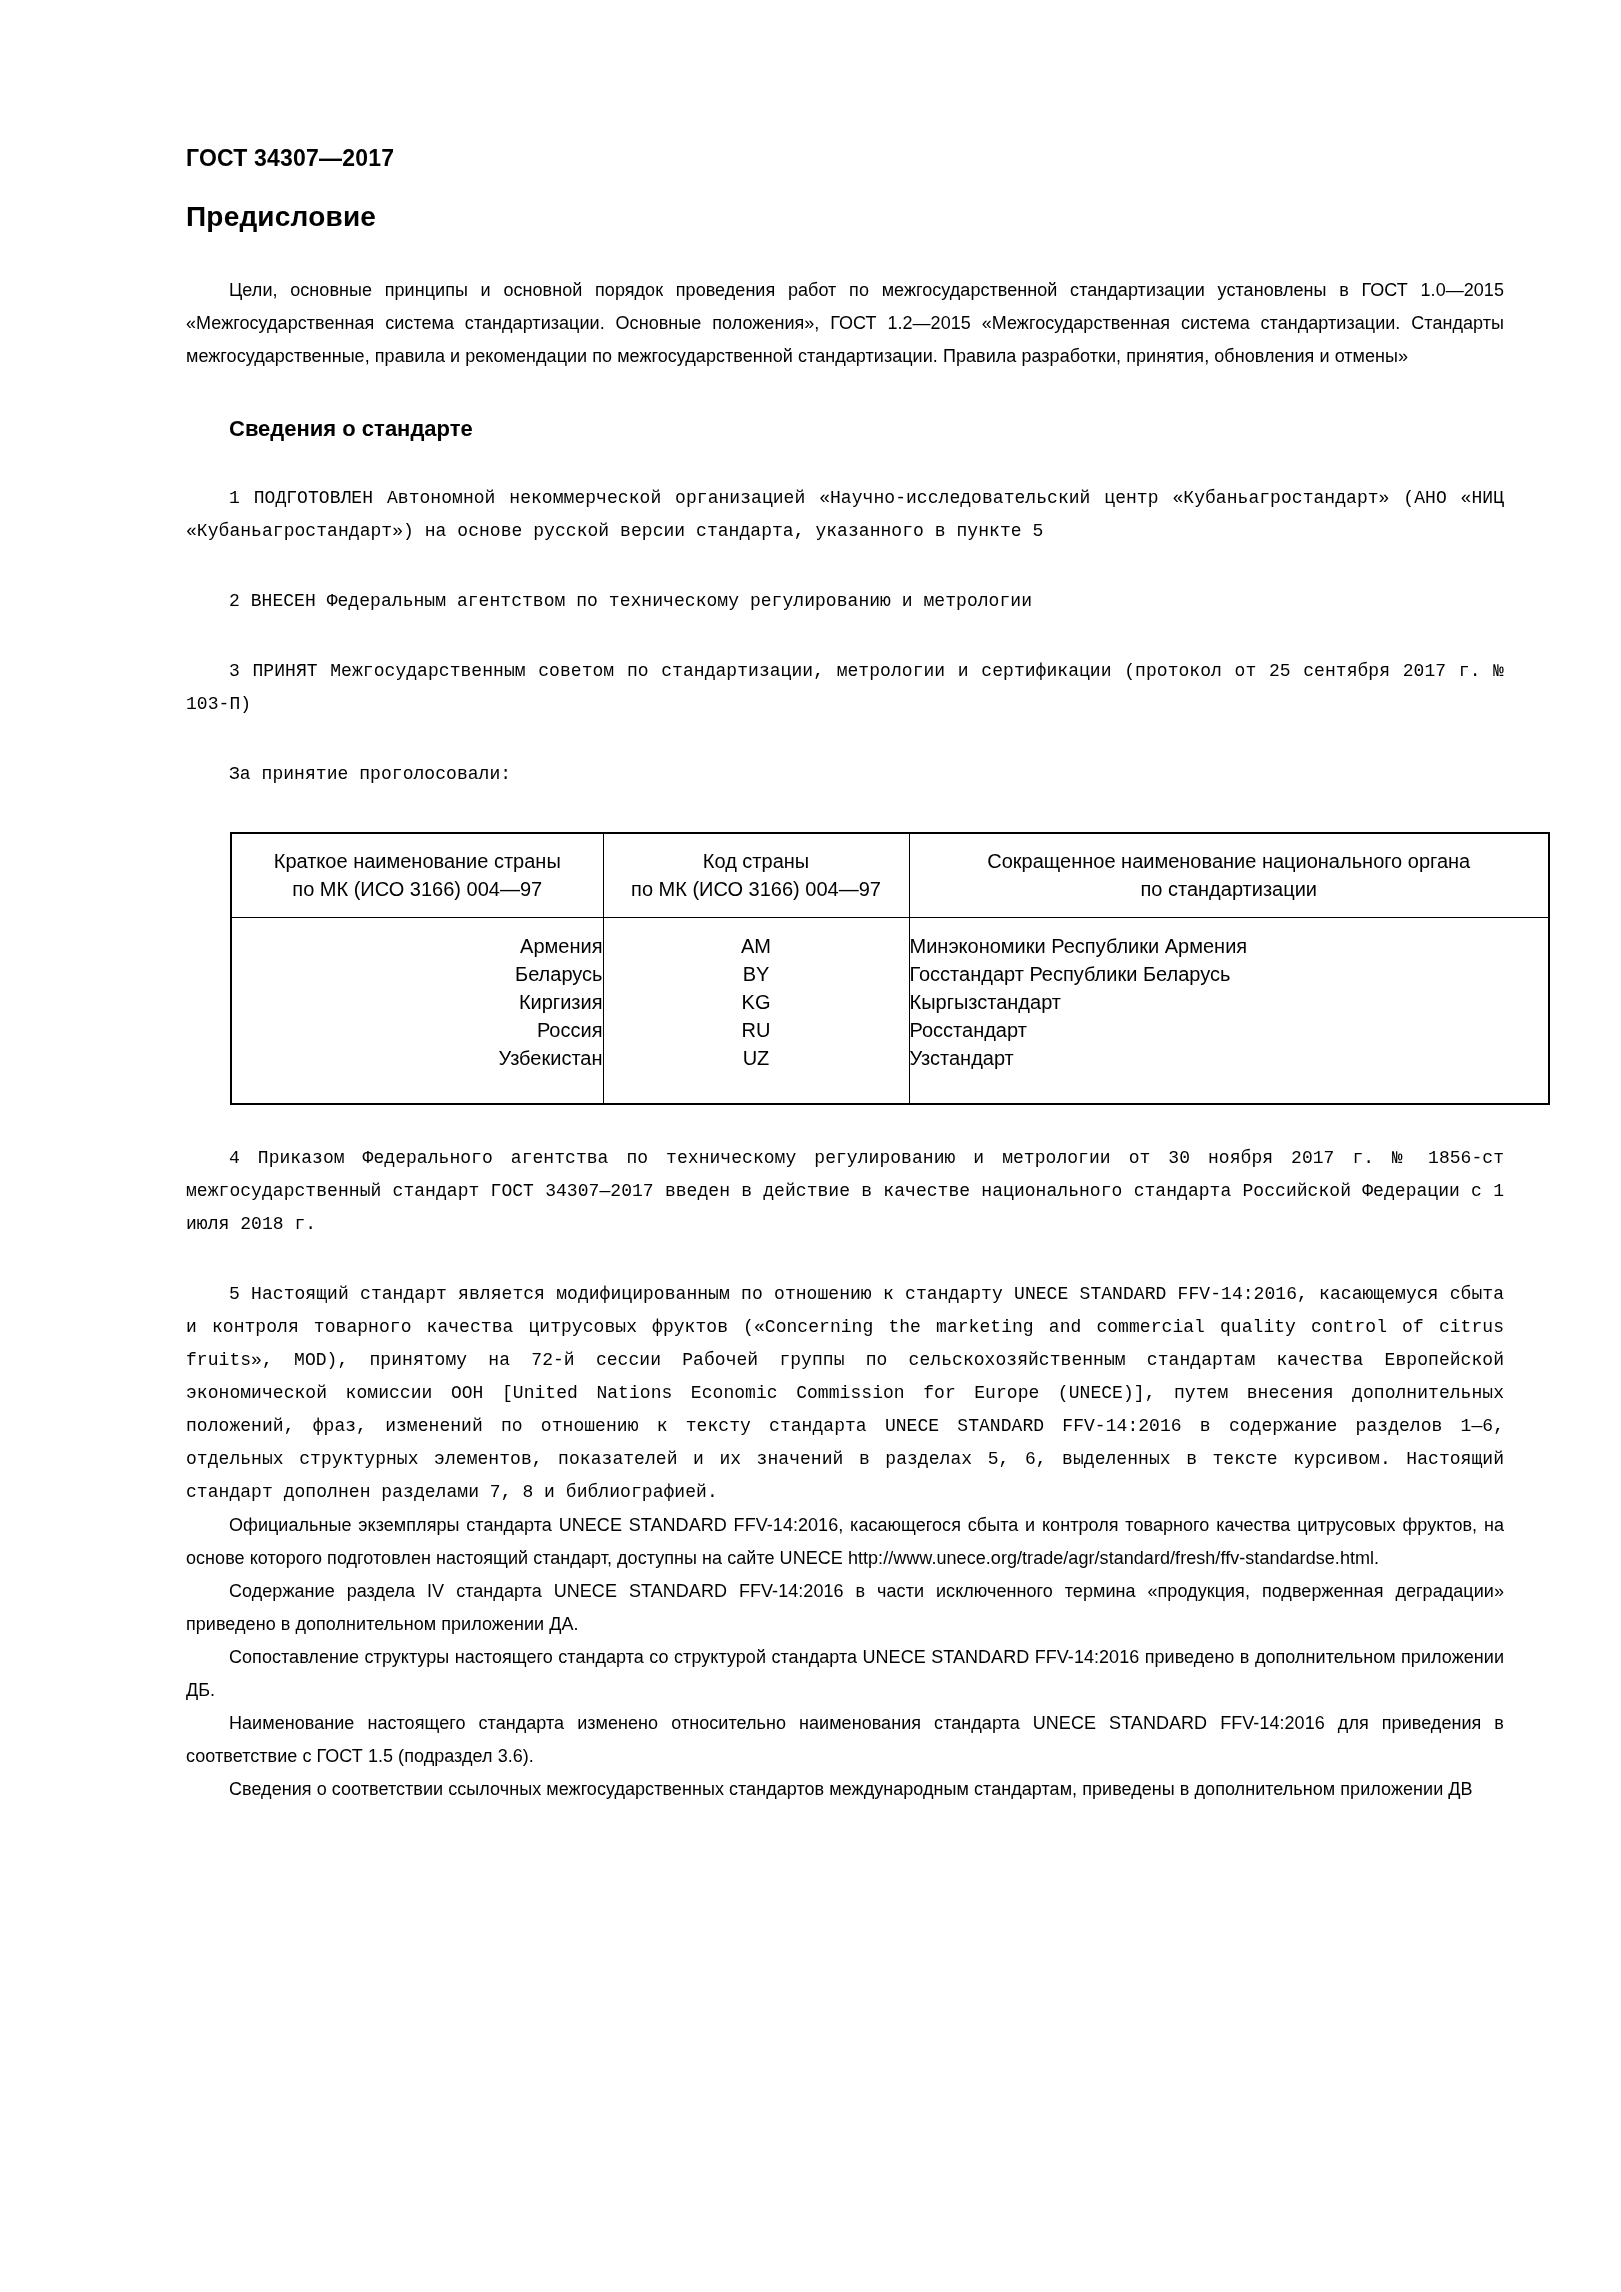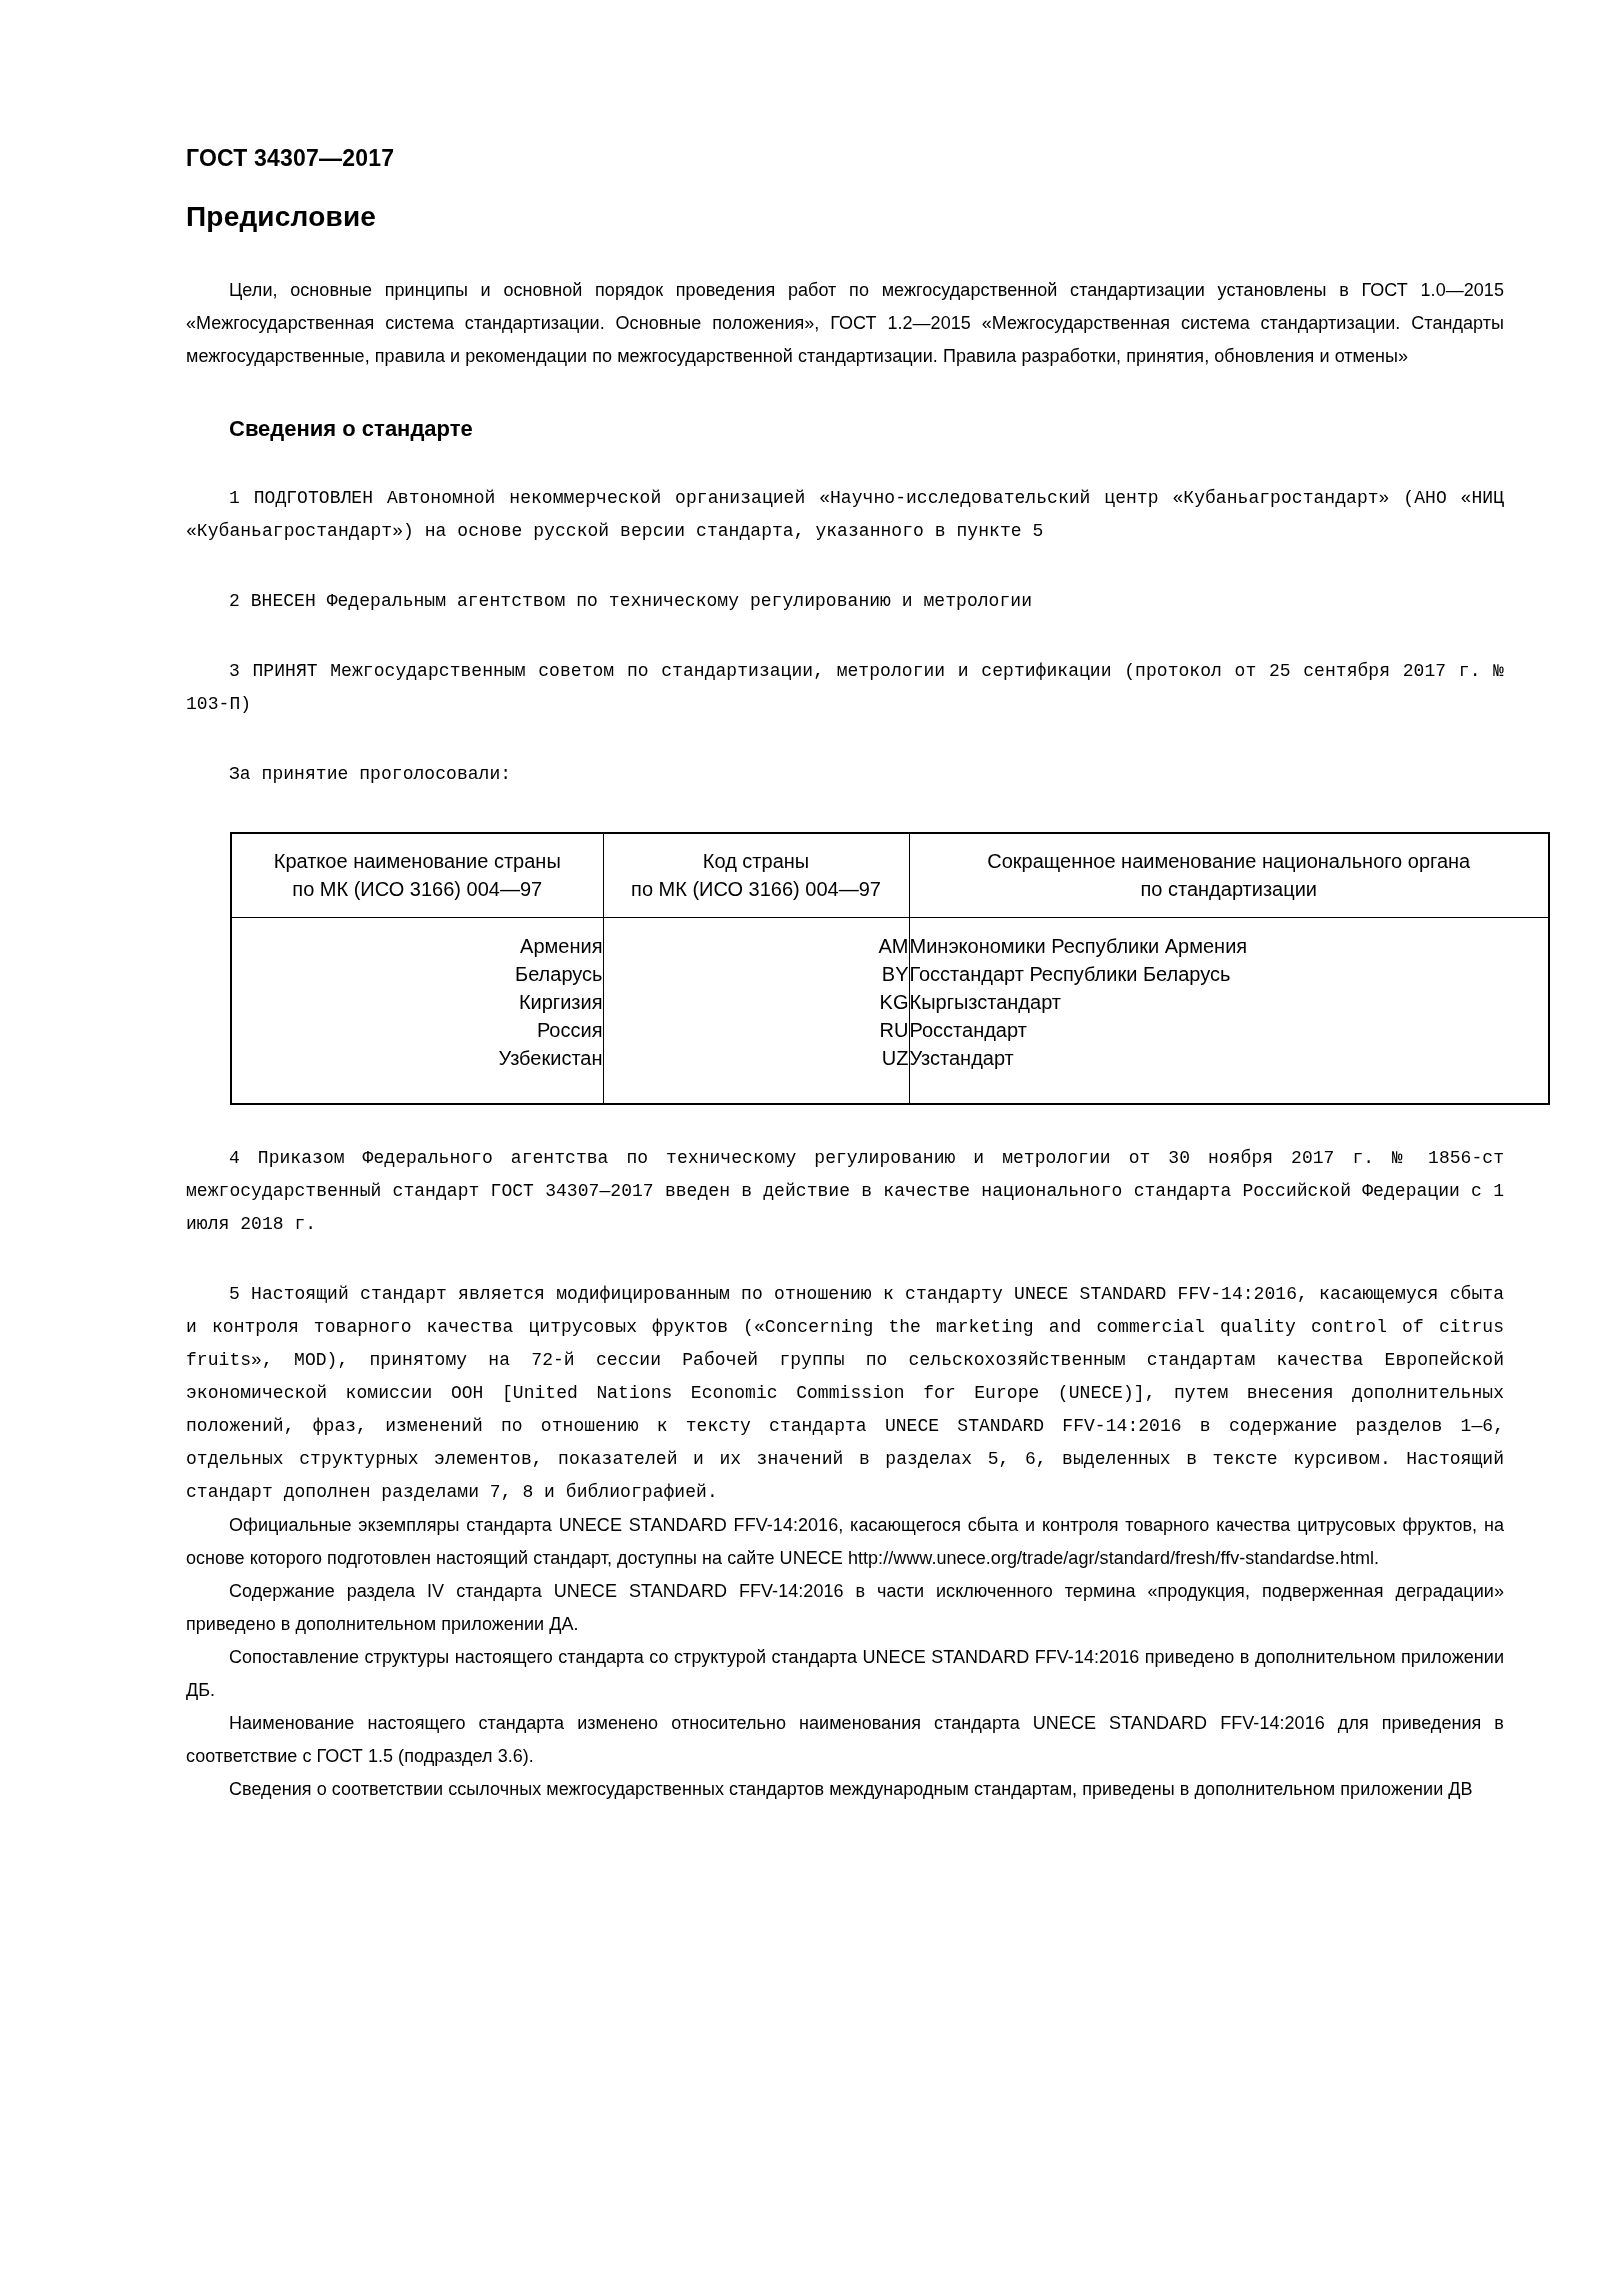--- a/index.html
+++ b/index.html
@@ -105,21 +105,21 @@
     border-bottom: none;
     border-top: none;
   }
   table.vote-table tbody tr:first-child td { padding-top: 13.7px; }
   table.vote-table tbody tr:last-child  td { padding-bottom: 31px; }
   table.vote-table tbody tr:last-child td { border-bottom: 2.9px solid #000; margin-left: 48px; }
   table.vote-table tbody td:first-child { border-left: 2.9px solid #000; }
   table.vote-table tbody td:last-child  { border-right: 2.9px solid #000; }
 
   td.cell-country { text-align: right;   padding-left: 14.7px; }
-  td.cell-code    { text-align: right; }
+  td.cell-code    { text-align: center; }
   td.cell-body    { text-align: left;   padding-left: 14.7px; }
 
   .hdr-line { display: block; }
 
   
   .page-number {
     position: absolute;
     left: 186px;
     top: 1946px;
     font-size: 14px;

